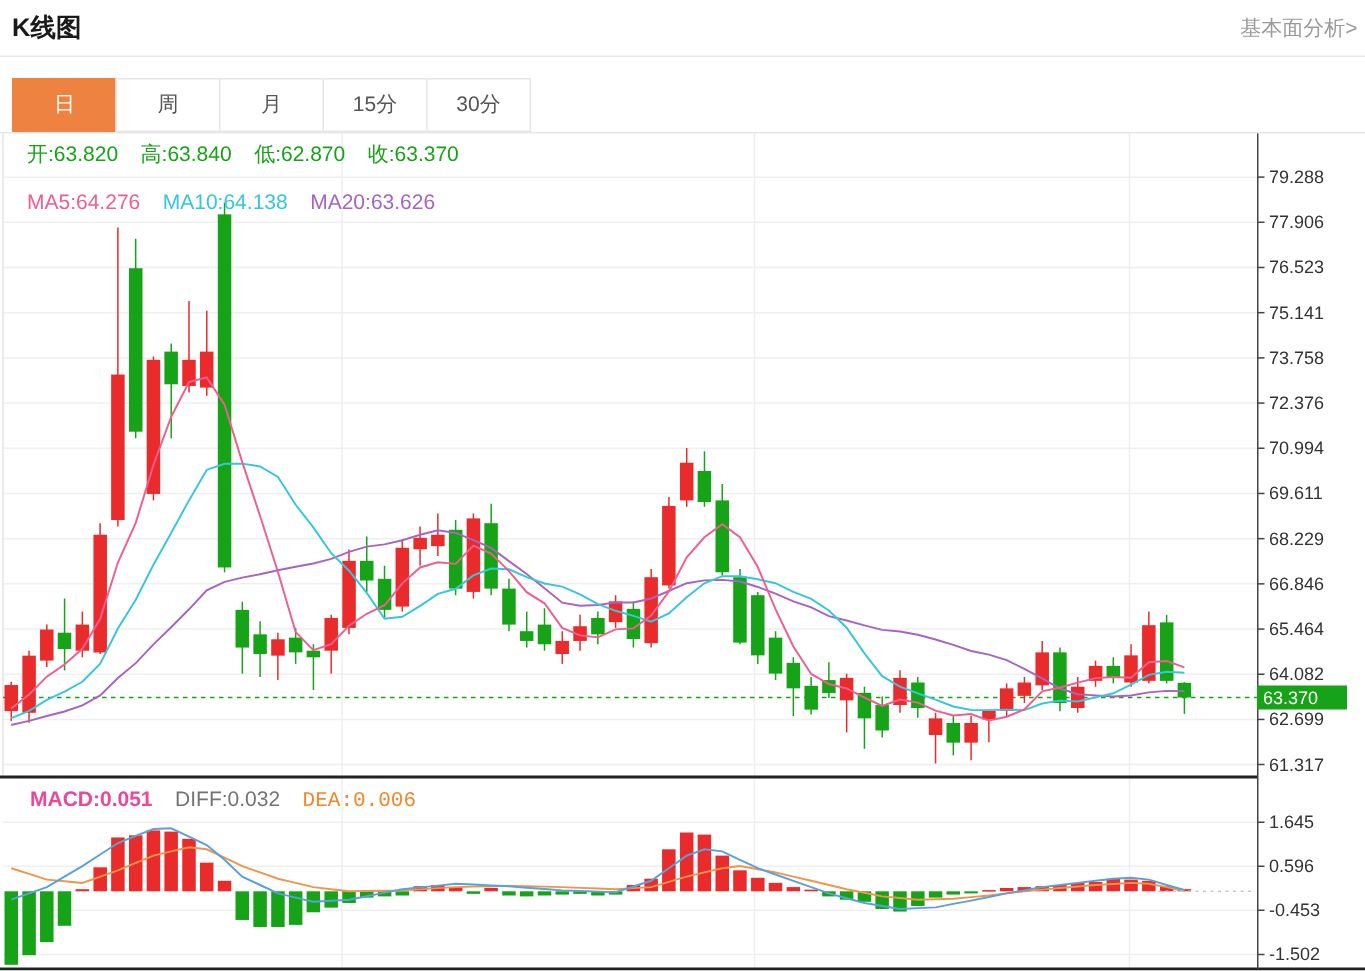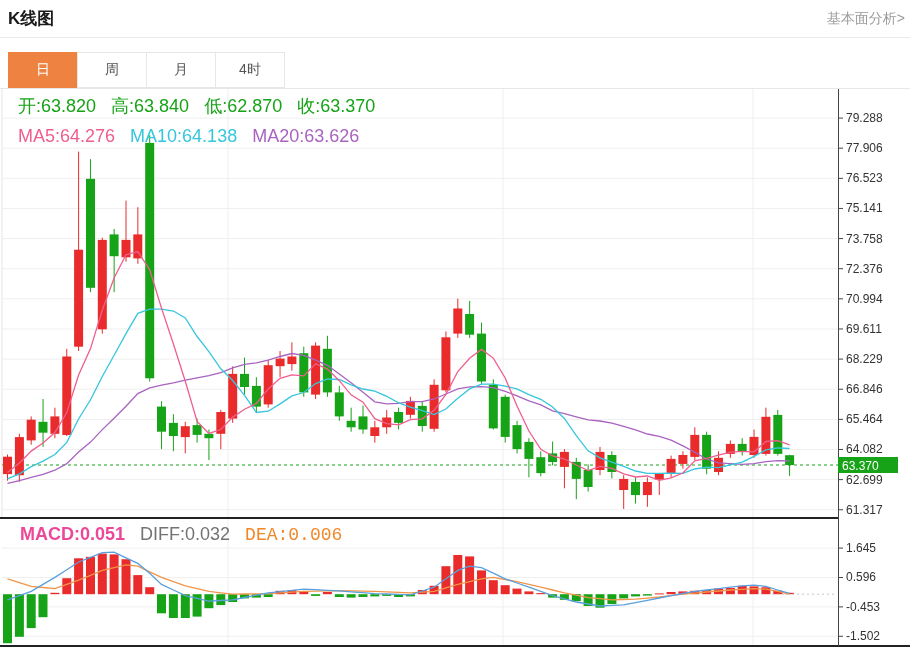--- a/index.html
+++ b/index.html
@@ -9,21 +9,21 @@
           border-bottom:1px solid #e9e9e9;background:#fff;z-index:3;}
   .title{position:absolute;left:8px;top:7px;font-size:17px;font-weight:bold;color:#1a1a1a;}
   .fa-link{position:absolute;right:5px;top:10px;font-size:14px;color:#9a9a9a;text-decoration:none;cursor:pointer;}
   .chart-top-border{position:absolute;left:0;top:88px;width:910px;height:1px;background:#e7e7e7;z-index:1;}
   .tabs{position:absolute;left:8px;top:52px;display:flex;z-index:3;}
   .tab{width:70px;height:36px;box-sizing:border-box;border:1px solid #e7e7e7;margin-left:-1px;
        display:flex;align-items:center;justify-content:center;font-size:14px;color:#555;
        background:#fff;cursor:pointer;}
   .tab:first-child{margin-left:0;}
   .tab.active{background:#ee8240;border-color:#ee8240;color:#fff;}
-  .legend{position:absolute;z-index:2;font-size:18px;white-space:nowrap;}
+  .legend{position:absolute;z-index:2;font-size:14px;white-space:nowrap;}
   .legend span{margin-right:15px;}
   #ohlc-legend{left:18px;top:94px;}
   #ma-legend{left:18px;top:126px;}
   #macd-legend{left:20px;top:524px;}
   svg{position:absolute;left:0;top:0;z-index:0;}
   svg text{font-family:"Liberation Sans","DejaVu Sans",sans-serif;}
 </style>
 </head>
 <body>
 
@@ -31,21 +31,22 @@
   <span class="title">K线图</span>
   <a class="fa-link">基本面分析&gt;</a>
 </div>
 
 <div class="chart-top-border"></div>
 
 <div class="tabs" id="tabs">
     <div class="tab active">日</div>
     <div class="tab">周</div>
     <div class="tab">月</div>
-    <div class="tab">4时</div>
+    <div class="tab">15分</div>
+    <div class="tab">30分</div>
   </div>
 
 <div class="legend" id="ohlc-legend"><span style="color: rgb(23, 163, 23);">开:63.820</span><span style="color: rgb(23, 163, 23);">高:63.840</span><span style="color: rgb(23, 163, 23);">低:62.870</span><span style="color: rgb(23, 163, 23);">收:63.370</span></div>
 <div class="legend" id="ma-legend"><span style="color: rgb(239, 94, 142);">MA5:64.276</span><span style="color: rgb(54, 198, 221);">MA10:64.138</span><span style="color: rgb(168, 100, 192);">MA20:63.626</span></div>
 <div class="legend" id="macd-legend"><span style="color: #ec4899; font-weight: bold;">MACD:0.051</span><span style="color: #737373;">DIFF:0.032</span><span style="color: rgb(240, 136, 42); font-family: Liberation Mono, monospace;">DEA:0.006</span></div>
 
 <svg id="chart" width="910" height="647" viewBox="0 0 910 647">
     <line x1="2" y1="118.1" x2="838" y2="118.1" stroke="#efefef" stroke-width="1"></line>
     <line x1="2" y1="148.2" x2="838" y2="148.2" stroke="#efefef" stroke-width="1"></line>
     <line x1="2" y1="178.3" x2="838" y2="178.3" stroke="#efefef" stroke-width="1"></line>

